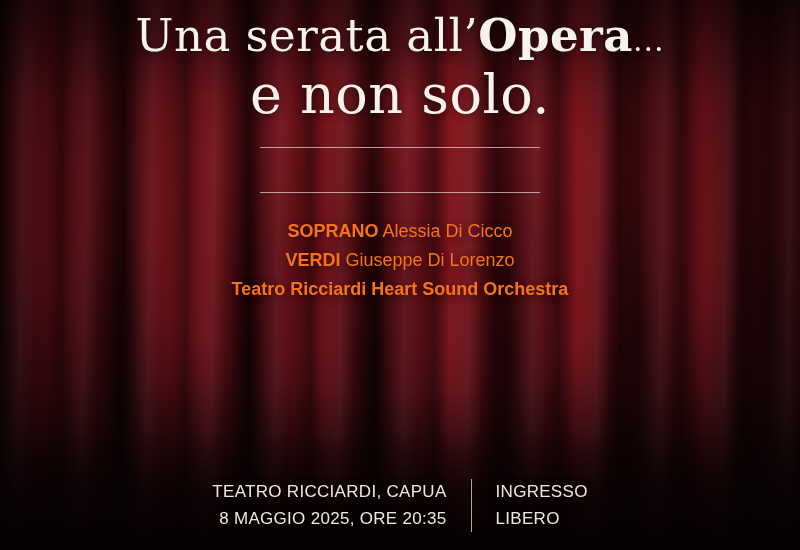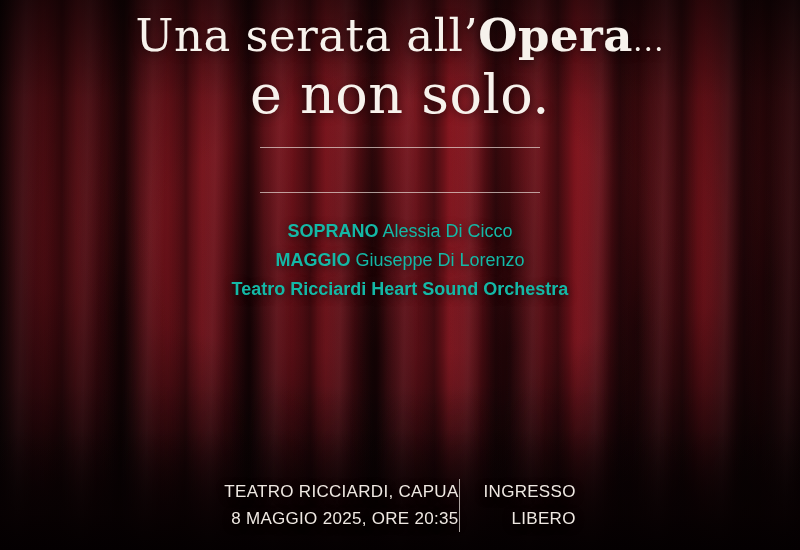--- a/index.html
+++ b/index.html
@@ -129,50 +129,51 @@
     width: 280px;
     height: 1px;
     background: rgba(240,232,226,0.65);
     margin: 22px auto 0;
   }
 
   .cast {
     margin-top: 24px;
     font-size: 18px;
     line-height: 1.62;
-    color: #14b8a6;
+    color: #f97316;
     text-shadow: 0 2px 8px rgba(0,0,0,0.5);
   }
   .cast .role { font-weight: 700; }
   .cast .orchestra { font-weight: 700; }
 
   .footer {
     position: absolute;
     left: 0; right: 0;
     bottom: 18px;
     display: flex;
     justify-content: center;
     align-items: stretch;
     gap: 0;
   }
   .footer-left {
     text-align: right;
+    padding-right: 24px;
     font-size: 17px;
     line-height: 1.55;
     letter-spacing: 0.3px;
     color: #efe8e2;
     text-shadow: 0 2px 8px rgba(0,0,0,0.5);
   }
   .footer-div {
     width: 1px;
     background: rgba(240,232,226,0.7);
     align-self: stretch;
   }
   .footer-right {
-    text-align: right;
+    text-align: left;
     padding-left: 24px;
     font-size: 17px;
     line-height: 1.55;
     letter-spacing: 0.3px;
     color: #efe8e2;
     text-shadow: 0 2px 8px rgba(0,0,0,0.5);
   }
 </style>
 </head>
 <body>
@@ -199,21 +200,21 @@
     <div class="program">
     </div>
 
     <div class="rule2"></div>
 
     <div class="cast">
       <div>
         <span class="role">SOPRANO</span><span> Alessia Di Cicco</span>
       </div>
       <div>
-        <span class="role">MAGGIO</span><span> Giuseppe Di Lorenzo</span>
+        <span class="role">VERDI</span><span> Giuseppe Di Lorenzo</span>
       </div>
       <div>
         <span class="orchestra">Teatro Ricciardi Heart Sound Orchestra</span>
       </div>
     </div>
 
   </div>
 
   <div class="footer">
     <div class="footer-left">

